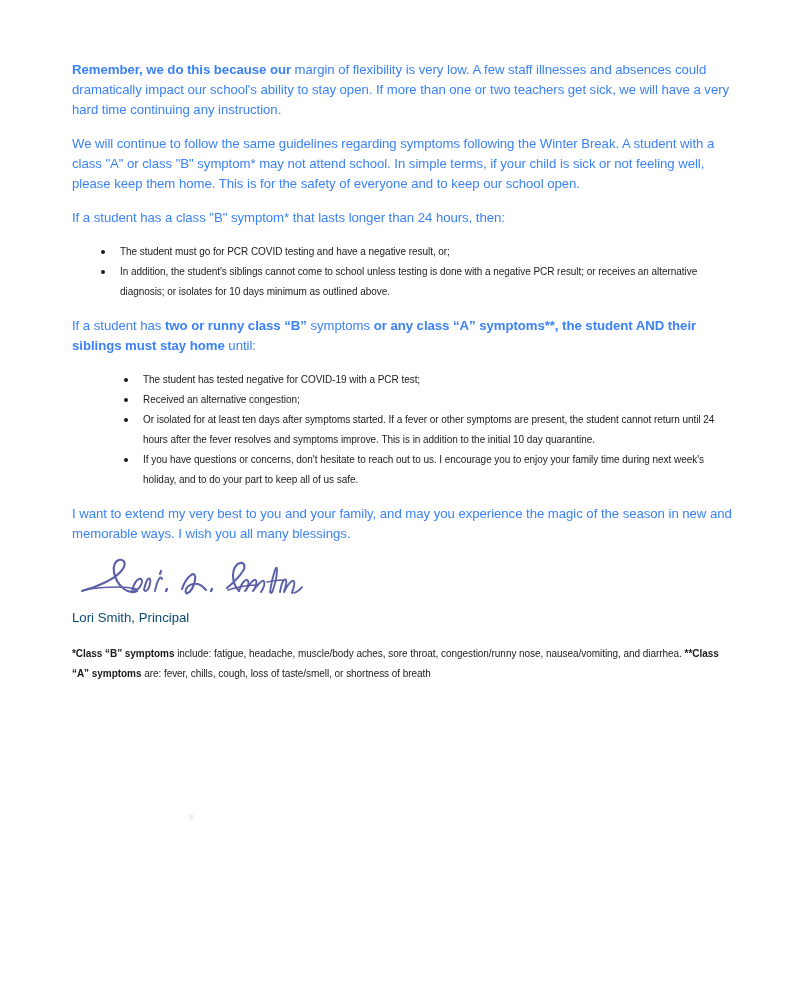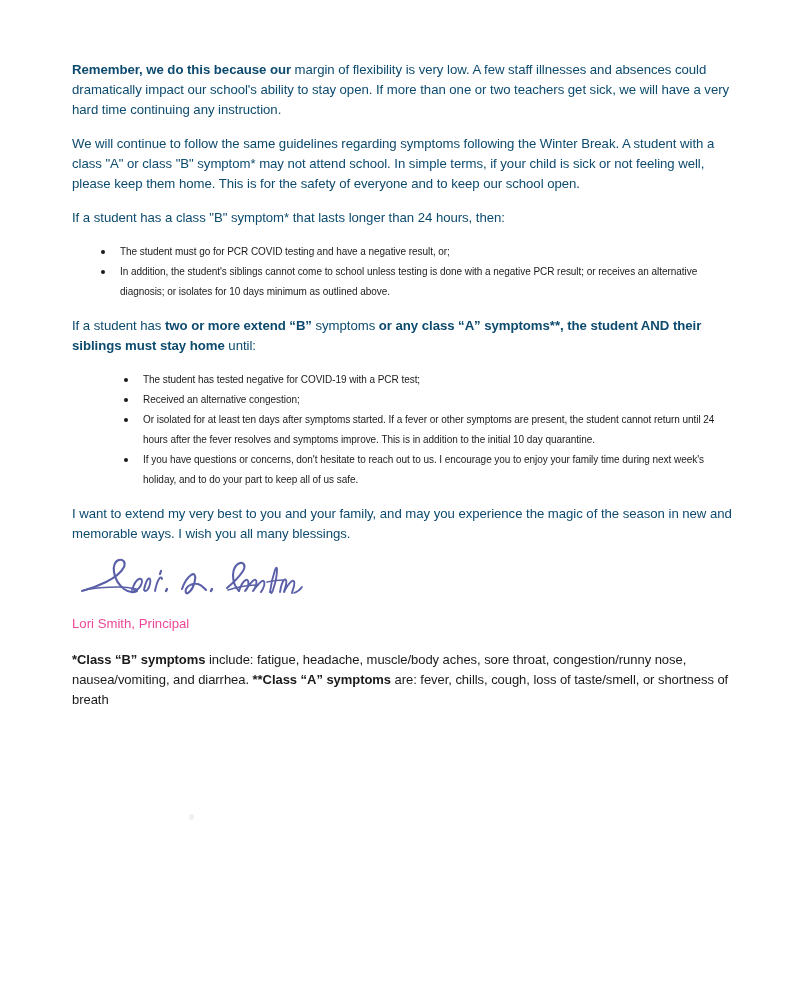--- a/index.html
+++ b/index.html
@@ -20,21 +20,21 @@
   .content {
     position: absolute;
     left: 72px;
     top: 60px;
     width: 660px;
   }
   p.para {
     margin: 0 0 14px 0;
     font-size: 13.2px;
     line-height: 20px;
-    color: #0c4a6e;
+    color: #3b82f6;
     text-align: left;
     letter-spacing: -0.05px;
   }
   p.para:last-child { margin-bottom: 0; }
   .b { font-weight: bold; }
 
   ul.bullets {
     margin: 0 0 14px 0;
     padding: 0;
     list-style: none;
@@ -67,28 +67,28 @@
     position: relative;
     height: 44px;
     margin: 6px 0 4px 0;
   }
   .signature {
     position: absolute;
     left: 4px;
     top: -4px;
   }
   .name-line {
-    margin: 12px 0 16px 0;
+    margin: 6px 0 16px 0;
     font-size: 13.2px;
     line-height: 20px;
-    color: #ec4899;
+    color: #0c4a6e;
   }
   .footnote {
     margin: 0;
-    font-size: 13px;
+    font-size: 10px;
     line-height: 20px;
     color: #1a1a1c;
     letter-spacing: -0.05px;
   }
   .scan-speck {
     position: absolute;
     left: 189px;
     top: 814px;
     width: 5px;
     height: 6px;
@@ -107,21 +107,21 @@
 
     <p class="para">We will continue to follow the same guidelines regarding symptoms following the Winter Break. A student with a class "A" or class "B" symptom* may not attend school. In simple terms, if your child is sick or not feeling well, please keep them home. This is for the safety of everyone and to keep our school open.</p>
 
     <p class="para">If a student has a class "B" symptom* that lasts longer than 24 hours, then:</p>
 
     <ul class="bullets list-1">
       <li>The student must go for PCR COVID testing and have a negative result, or;</li>
       <li>In addition, the student's siblings cannot come to school unless testing is done with a negative PCR result; or receives an alternative diagnosis; or isolates for 10 days minimum as outlined above.</li>
     </ul>
 
-    <p class="para"><span>If a student has </span><span class="b">two or more extend “B”</span><span> symptoms </span><span class="b">or any class “A” symptoms**, the student AND their siblings must stay home</span><span> until:</span></p>
+    <p class="para"><span>If a student has </span><span class="b">two or runny class “B”</span><span> symptoms </span><span class="b">or any class “A” symptoms**, the student AND their siblings must stay home</span><span> until:</span></p>
 
     <ul class="bullets list-2">
       <li>The student has tested negative for COVID-19 with a PCR test;</li>
       <li>Received an alternative congestion;</li>
       <li>Or isolated for at least ten days after symptoms started. If a fever or other symptoms are present, the student cannot return until 24 hours after the fever resolves and symptoms improve.  This is in addition to the initial 10 day quarantine.</li>
       <li>If you have questions or concerns, don't hesitate to reach out to us.  I encourage you to enjoy your family time during next week's holiday, and to do your part to keep all of us safe.</li>
     </ul>
 
     <p class="para">I want to extend my very best to you and your family, and may you experience the magic of the season in new and memorable ways.  I wish you all many blessings.</p>
 

